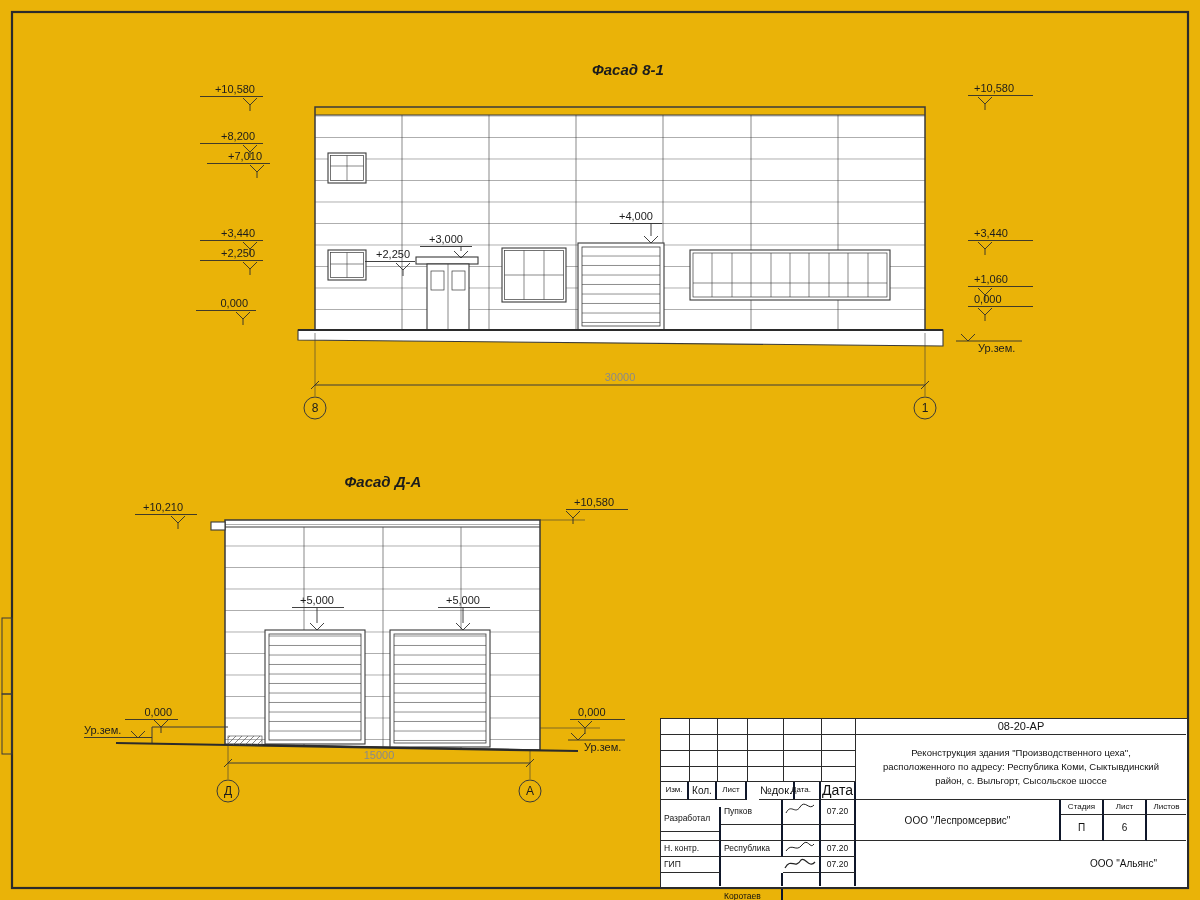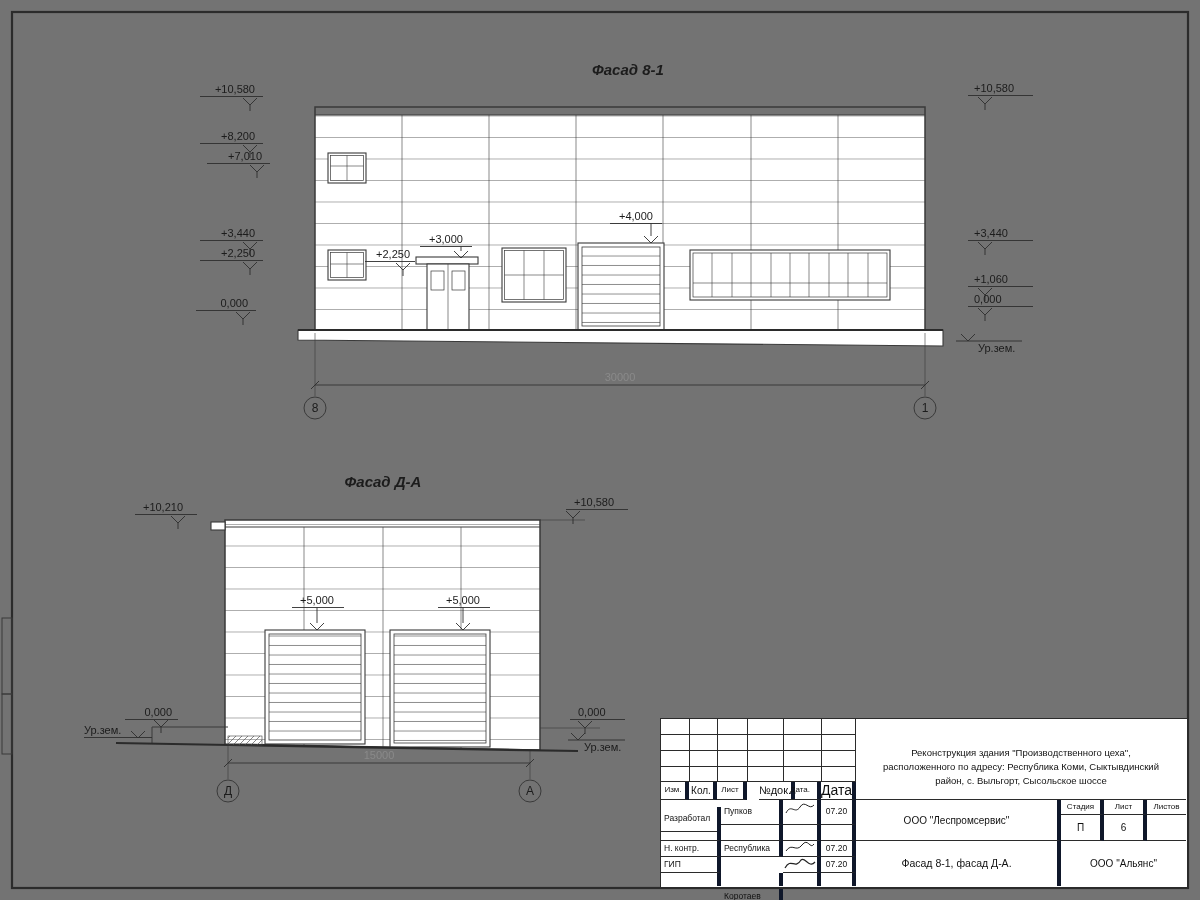--- a/index.html
+++ b/index.html
@@ -1,37 +1,37 @@
 <!DOCTYPE html>
 <html><head>
 <meta charset="utf-8">
 <style>
   html,body{margin:0;padding:0;background:#e8e8e8;}
-  .page{position:relative;width:1200px;height:900px;background:#737373;overflow:hidden;
+  .page{position:relative;width:1200px;height:900px;background:#eab308;overflow:hidden;
         font-family:"Liberation Sans",sans-serif;}
   .page svg{position:absolute;left:0;top:0;}
 
   
   .ln   {stroke:#3a3a3a;stroke-width:1;fill:none;}
   .ln2  {stroke:#3a3a3a;stroke-width:1.5;fill:none;}
   .lnt  {stroke:#3a3a3a;stroke-width:0.6;fill:none;}
   .heavy{stroke:#2b2b2b;stroke-width:2.2;fill:none;}
   .mk   {stroke:#2e2e2e;stroke-width:0.9;fill:none;}
   .white{fill:#ffffff;stroke:#3a3a3a;stroke-width:1.1;}
   .whitet{fill:#ffffff;stroke:#3a3a3a;stroke-width:0.7;}
 
   .t-lbl  {font:11px "Liberation Sans",sans-serif;fill:#1c1c1c;}
   .t-dim  {font:11px "Liberation Sans",sans-serif;fill:#8a8a8a;}
   .t-axis {font:12px "Liberation Sans",sans-serif;fill:#1c1c1c;}
   .t-title{font:italic 700 15px "Liberation Sans",sans-serif;fill:#1c1c1c;}
 
   
   .titleblock{position:absolute;left:660px;top:718px;width:528px;height:170px;
               border:1.5px solid #2b2b2b;box-sizing:border-box;background:#fff;color:#111;}
-  .tb-cell{position:absolute;box-sizing:border-box;border-right:4px solid #0f172a;
+  .tb-cell{position:absolute;box-sizing:border-box;border-right:2px solid #0f172a;
            border-bottom:1px solid #2b2b2b;display:flex;align-items:center;
            justify-content:center;overflow:hidden;font-size:9px;line-height:1.1;}
   .tb-cell.left{justify-content:flex-start;padding-left:3px;}
   .tb-cell.no-br{border-right:none;}
   .tb-cell.no-bb{border-bottom:none;}
   .tb-grid{position:absolute;box-sizing:border-box;border-right:1px solid #2b2b2b;
            border-bottom:1px solid #2b2b2b;
            background-image:
              linear-gradient(#2b2b2b,#2b2b2b),linear-gradient(#2b2b2b,#2b2b2b),
              linear-gradient(#2b2b2b,#2b2b2b),linear-gradient(#2b2b2b,#2b2b2b),
@@ -385,33 +385,33 @@
       <path d="M2 11 C8 0, 12 13, 18 3 C22 -1, 26 12, 32 5" stroke="#222" stroke-width="1.2" fill="none"></path>
     </svg>
   </div>
   <div class="tb-cell" style="left:160px;top:138px;width:35px;height:16px;font-size:8.5px;">07.20</div>
 
   <div class="tb-cell left no-bb" style="left:0;top:154px;width:60px;height:13px;"></div>
   <div class="tb-cell no-bb" style="left:60px;top:154px;width:62px;height:13px;"></div>
   <div class="tb-cell no-bb" style="left:122px;top:154px;width:38px;height:13px;"></div>
   <div class="tb-cell no-bb" style="left:160px;top:154px;width:35px;height:13px;"></div>
 
+  <div class="tb-cell no-br" style="left:195px;top:0;width:330px;height:16px;font-size:11px;">08-20-АР</div>
 
   <div class="tb-cell no-br desc-lines" style="left:195px;top:16px;width:330px;height:65px;">
     <div>Реконструкция здания "Производственного цеха",</div>
     <div>расположенного по адресу: Республика Коми, Сыктывдинский</div>
     <div>район, с. Выльгорт, Сысольское шоссе</div>
   </div>
 
   <div class="tb-cell" style="left:195px;top:81px;width:205px;height:41px;font-size:10px;">ООО "Леспромсервис"</div>
 
   <div class="tb-cell" style="left:400px;top:81px;width:43px;height:15px;font-size:8px;">Стадия</div>
   <div class="tb-cell" style="left:443px;top:81px;width:43px;height:15px;font-size:8px;">Лист</div>
   <div class="tb-cell no-br" style="left:486px;top:81px;width:39px;height:15px;font-size:8px;">Листов</div>
   <div class="tb-cell" style="left:400px;top:96px;width:43px;height:26px;font-size:10px;">П</div>
   <div class="tb-cell" style="left:443px;top:96px;width:43px;height:26px;font-size:10px;">6</div>
   <div class="tb-cell no-br" style="left:486px;top:96px;width:39px;height:26px;"></div>
 
-  <div class="tb-cell no-bb" style="left:195px;top:122px;width:205px;height:45px;font-size:10.5px;">Фасад 8-1, фасад Д-А.</div>
   <div class="tb-cell no-br no-bb" style="left:400px;top:122px;width:125px;height:45px;font-size:10px;">ООО "Альянс"</div>
 </div>
 
 </div>
 
 </body></html>

